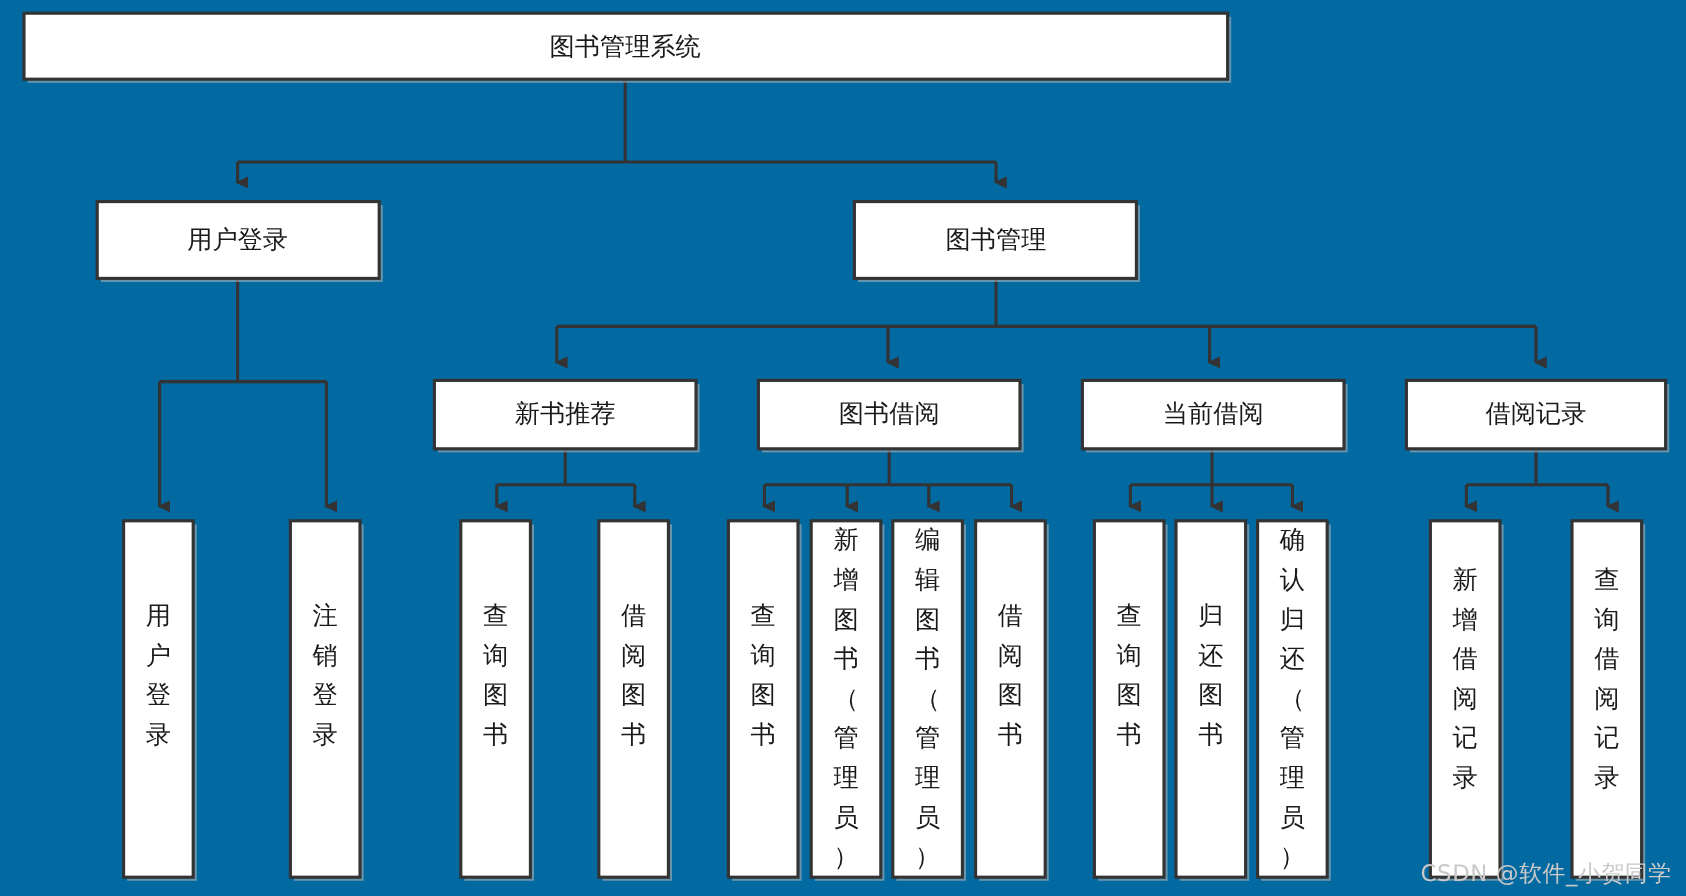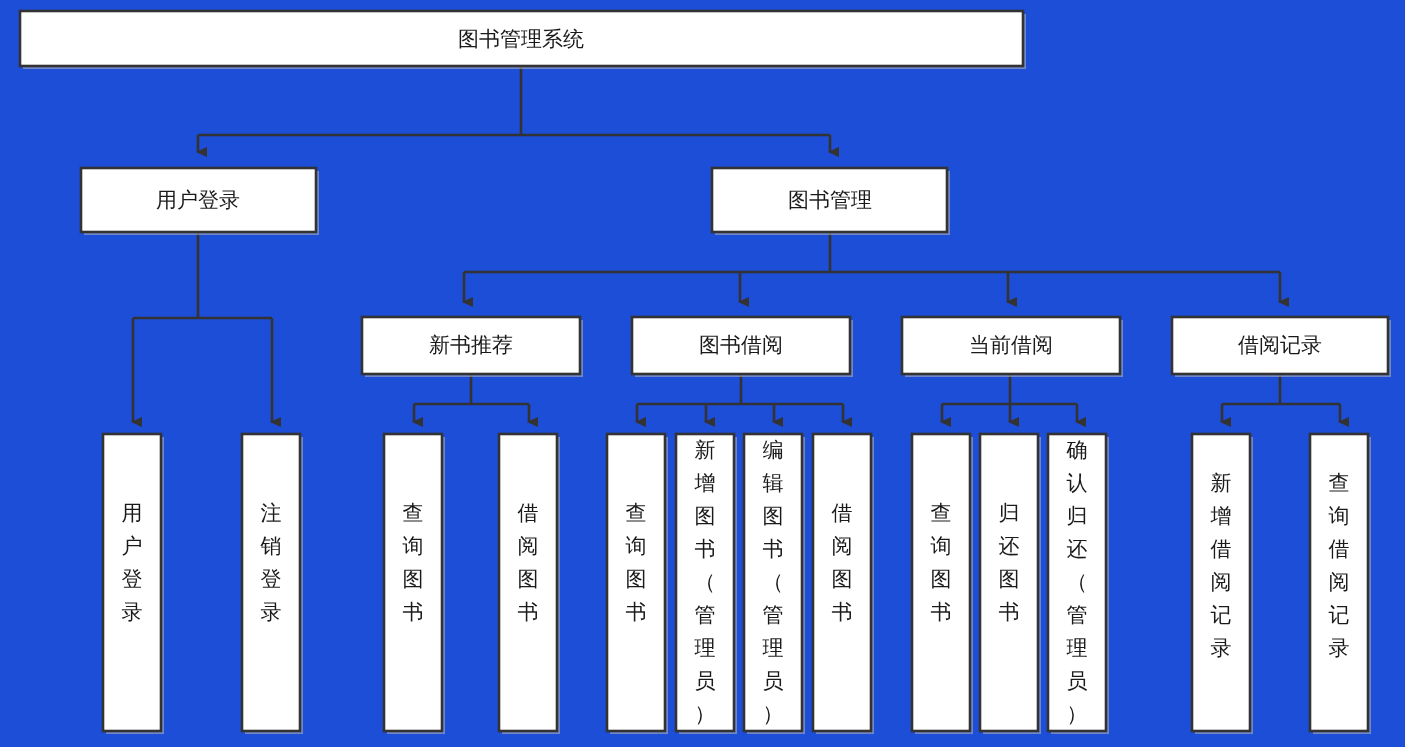--- a/index.html
+++ b/index.html
@@ -8,21 +8,21 @@
     padding: 0;
     background: #ffffff;
   }
   body {
     font-family: "DejaVu Sans", "Liberation Sans", sans-serif;
   }
   #diagram-root {
     position: relative;
     width: 1405px;
     height: 747px;
-    background: #1d4ed8;
+    background: #0369a1;
     overflow: hidden;
   }
   svg#flow {
     position: absolute;
     left: 0;
     top: 0;
     width: 1405px;
     height: 747px;
   }
   .node-rect {
@@ -240,14 +240,15 @@
     </g>
 
     <g>
       <rect class="node-rect-shadow" x="1313" y="437" width="58" height="297"></rect>
       <rect class="node-rect" x="1310" y="434" width="58" height="297"></rect>
       <text class="leaf-label" x="1339" y="490"><tspan x="1339" y="490">查</tspan><tspan x="1339" y="523">询</tspan><tspan x="1339" y="556">借</tspan><tspan x="1339" y="589">阅</tspan><tspan x="1339" y="622">记</tspan><tspan x="1339" y="655">录</tspan></text>
     </g>
 
   </svg>
 
+  <div class="watermark">CSDN @软件_小贺同学</div>
 
 </div>
 
 </body></html>

